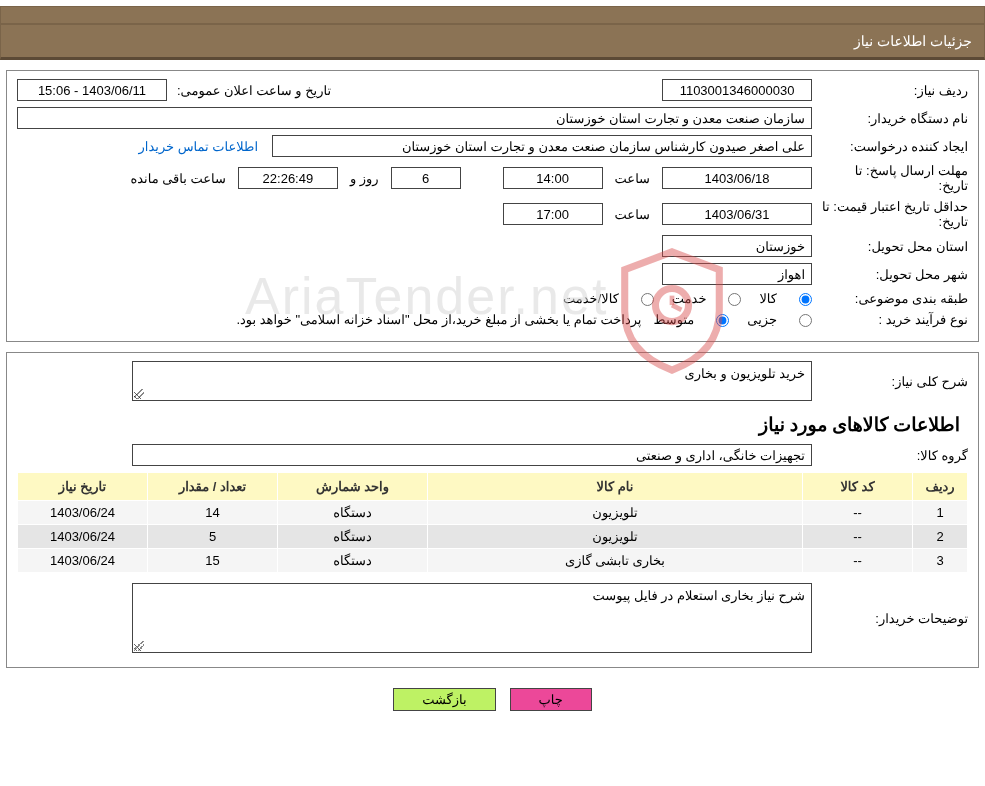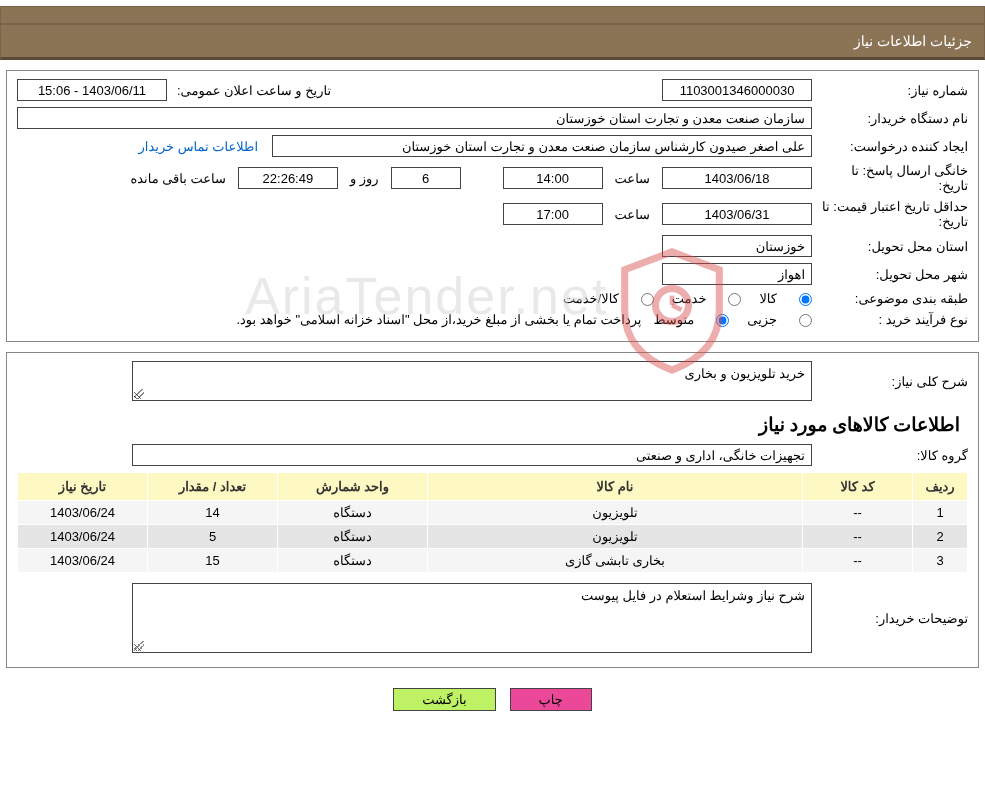--- a/index.html
+++ b/index.html
@@ -169,41 +169,41 @@
         <line x1="50" y1="50" x2="50" y2="42" stroke="#d84a4a" stroke-width="4" opacity="0.45"></line>
         <line x1="50" y1="50" x2="58" y2="54" stroke="#d84a4a" stroke-width="4" opacity="0.45"></line>
       </svg>
     </span>
     <span class="watermark-text">AriaTender.net</span>
   </div>
 
   <div class="content">
 
     <div class="row">
-      <span class="label">شماره نیاز:</span>
+      <span class="label">ردیف نیاز:</span>
       <span class="field med">1103001346000030</span>
       <span style="flex:1"></span>
       <span class="label" style="width:auto">تاریخ و ساعت اعلان عمومی:</span>
       <span class="field med">1403/06/11 - 15:06</span>
     </div>
 
     <div class="row">
       <span class="label">نام دستگاه خریدار:</span>
       <span class="field wide left">سازمان صنعت معدن و تجارت استان خوزستان</span>
     </div>
 
     <div class="row">
       <span class="label">ایجاد کننده درخواست:</span>
       <span class="field wide left" style="min-width:540px;flex:0 0 auto">علی اصغر صیدون کارشناس سازمان صنعت معدن و تجارت استان خوزستان</span>
       <span class="link">اطلاعات تماس خریدار</span>
     </div>
 
     <div class="row">
       <span class="label">
-        <span>خانگی ارسال پاسخ:</span>
+        <span>مهلت ارسال پاسخ:</span>
         <span>تا تاریخ:</span>
       </span>
       <span class="field med">1403/06/18</span>
       <span class="inline-text">ساعت</span>
       <span class="field sm">14:00</span>
       <span style="width:30px"></span>
       <span class="field xs">6</span>
       <span class="inline-text">روز و</span>
       <span class="field sm">22:26:49</span>
       <span class="inline-text">ساعت باقی مانده</span>
@@ -316,21 +316,21 @@
             <td>دستگاه</td>
             <td>15</td>
             <td>1403/06/24</td>
           </tr>
         </tbody>
     </table>
 
     <div class="row" style="margin-top:10px">
       <span class="label">توضیحات خریدار:</span>
       <div class="textarea tall">
-        <span>شرح نیاز وشرایط استعلام در فایل پیوست</span>
+        <span>شرح نیاز بخاری استعلام در فایل پیوست</span>
         <span class="resize-handle"></span>
       </div>
     </div>
 
   </div>
 
   <div class="buttons">
     <button class="btn btn-print">چاپ</button>
     <button class="btn btn-back">بازگشت</button>
   </div>

